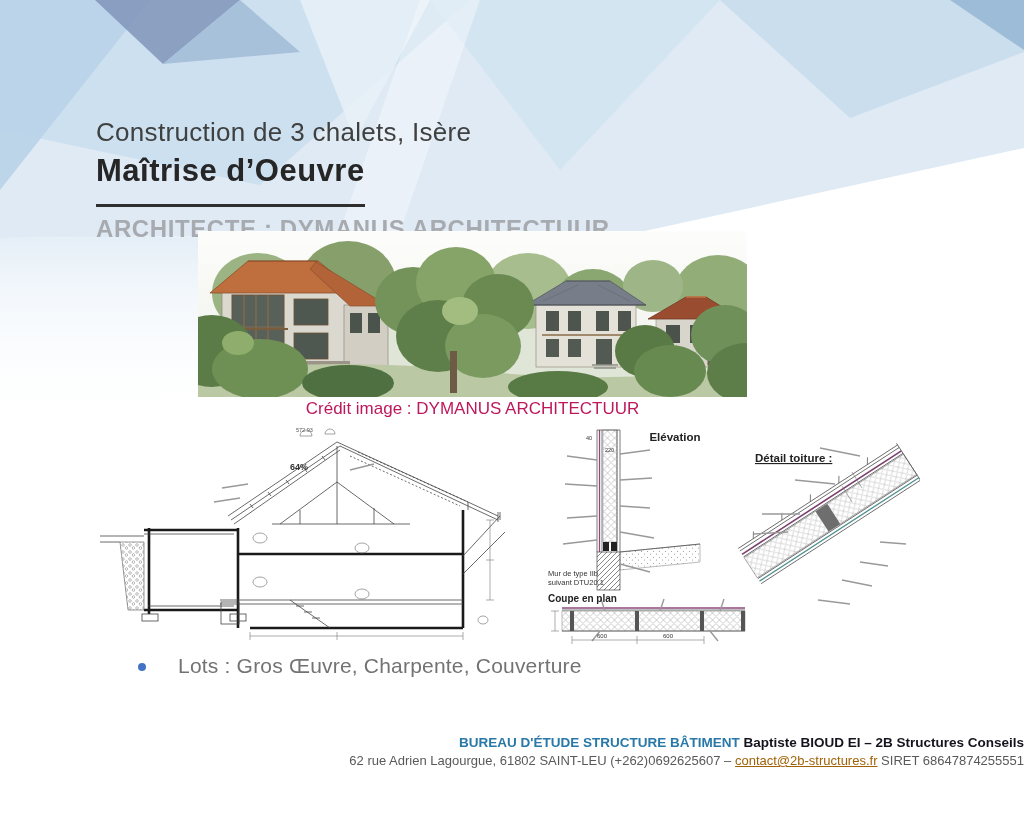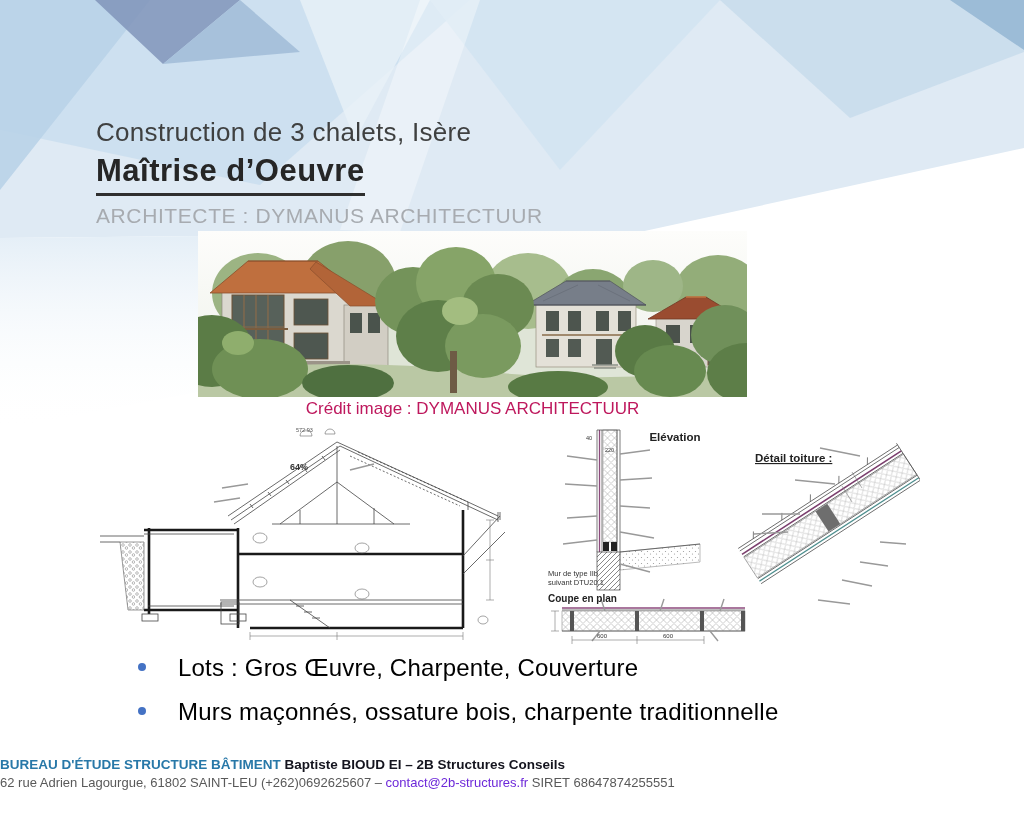--- a/index.html
+++ b/index.html
@@ -5,43 +5,43 @@
   html,body{margin:0;padding:0;background:#ffffff;}
   .slide{
     position:relative;width:1024px;height:827px;background:#ffffff;
     overflow:hidden;font-family:"Liberation Sans",sans-serif;
   }
   .bg-deco{position:absolute;left:0;top:0;pointer-events:none;}
   
   .header-block{position:absolute;left:96px;top:108px;z-index:2;margin-top:8px;}
   .title-line1{font-size:26px;color:#3f4040;letter-spacing:.3px;line-height:1.25;}
   .title-line2{display:inline-block;font-size:31px;font-weight:bold;color:#262626;
-    letter-spacing:.5px;border-bottom:3px solid #2f2f2f;padding-bottom:4px;margin-top:4px;}
-  .title-line3{font-size:21px;color:#a7abb0;letter-spacing:.6px;margin-top:8px;}
+    letter-spacing:.5px;border-bottom:3px solid #2f2f2f;padding-bottom:15px;margin-top:4px;}
+  .title-line3{font-size:24px;color:#a7abb0;letter-spacing:.6px;margin-top:8px;font-weight:bold;}
   
   .hero{position:absolute;left:198px;top:231px;width:549px;height:166px;z-index:2;}
   .hero svg{display:block;}
   .hero-caption{position:absolute;left:198px;top:399px;width:549px;text-align:center;
     font-size:17px;color:#be185d;z-index:2;}
   
   .drawings{position:absolute;left:100px;top:424px;width:820px;height:222px;z-index:2;}
   .drawings svg{display:block;font-family:"Liberation Sans",sans-serif;}
   
   .bullets{position:absolute;left:138px;top:652px;z-index:2;}
   .bullet-row{display:flex;align-items:flex-start;margin-bottom:13px;}
   .bullet-dot{width:8px;height:8px;border-radius:50%;background:#4472c4;
     margin:11px 32px 0 0;flex:0 0 auto;}
-  .bullet-text{font-size:24px;color:#000000;letter-spacing:.2px;line-height:1.3;}
-  
-  .footer{position:absolute;left:0;top:757px;width:1024px;text-align:left;z-index:2;}
+  .bullet-text{font-size:21px;color:#737373;letter-spacing:.2px;line-height:1.3;}
+  
+  .footer{position:absolute;left:0;top:735px;width:1024px;text-align:right;z-index:2;}
   .footer-line1{font-size:13.5px;font-weight:bold;}
   .footer-org{color:#2878a8;}
   .footer-company{color:#14141e;}
   .footer-line2{font-size:13px;color:#595959;margin-top:3px;}
-  .footer-link{color:#6d28d9;cursor:pointer;}
+  .footer-link{color:#a16207;text-decoration:underline;cursor:pointer;}
 </style>
 </head>
 <body>
 
 <div class="slide">
 
   <svg class="bg-deco" width="1024" height="440" viewBox="0 0 1024 440">
     <defs>
       <linearGradient id="fadeLL" x1="0" y1="0" x2="0" y2="1">
         <stop offset="0" stop-color="#e2edf6" stop-opacity="0.95"></stop>
@@ -312,24 +312,20 @@
       </g>
       <text x="655" y="38" font-size="11.5" font-weight="bold" fill="#222222" text-decoration="underline">Détail toiture :</text>
     </svg>
   </div>
 
   <div class="bullets">
     <div class="bullet-row">
       <span class="bullet-dot"></span>
       <span class="bullet-text">Lots : Gros Œuvre, Charpente, Couverture</span>
     </div>
-    <div class="bullet-row">
-      <span class="bullet-dot"></span>
-      <span class="bullet-text">Murs maçonnés, ossature bois, charpente traditionnelle</span>
-    </div>
   </div>
 
   <div class="footer">
     <div class="footer-line1">
       <span class="footer-org">BUREAU D'ÉTUDE STRUCTURE BÂTIMENT</span>
       <span class="footer-company">Baptiste BIOUD EI – 2B Structures Conseils</span>
     </div>
     <div class="footer-line2">
       <span>62 rue Adrien Lagourgue, 61802 SAINT-LEU (+262)0692625607 –</span>
       <a class="footer-link">contact@2b-structures.fr</a>

